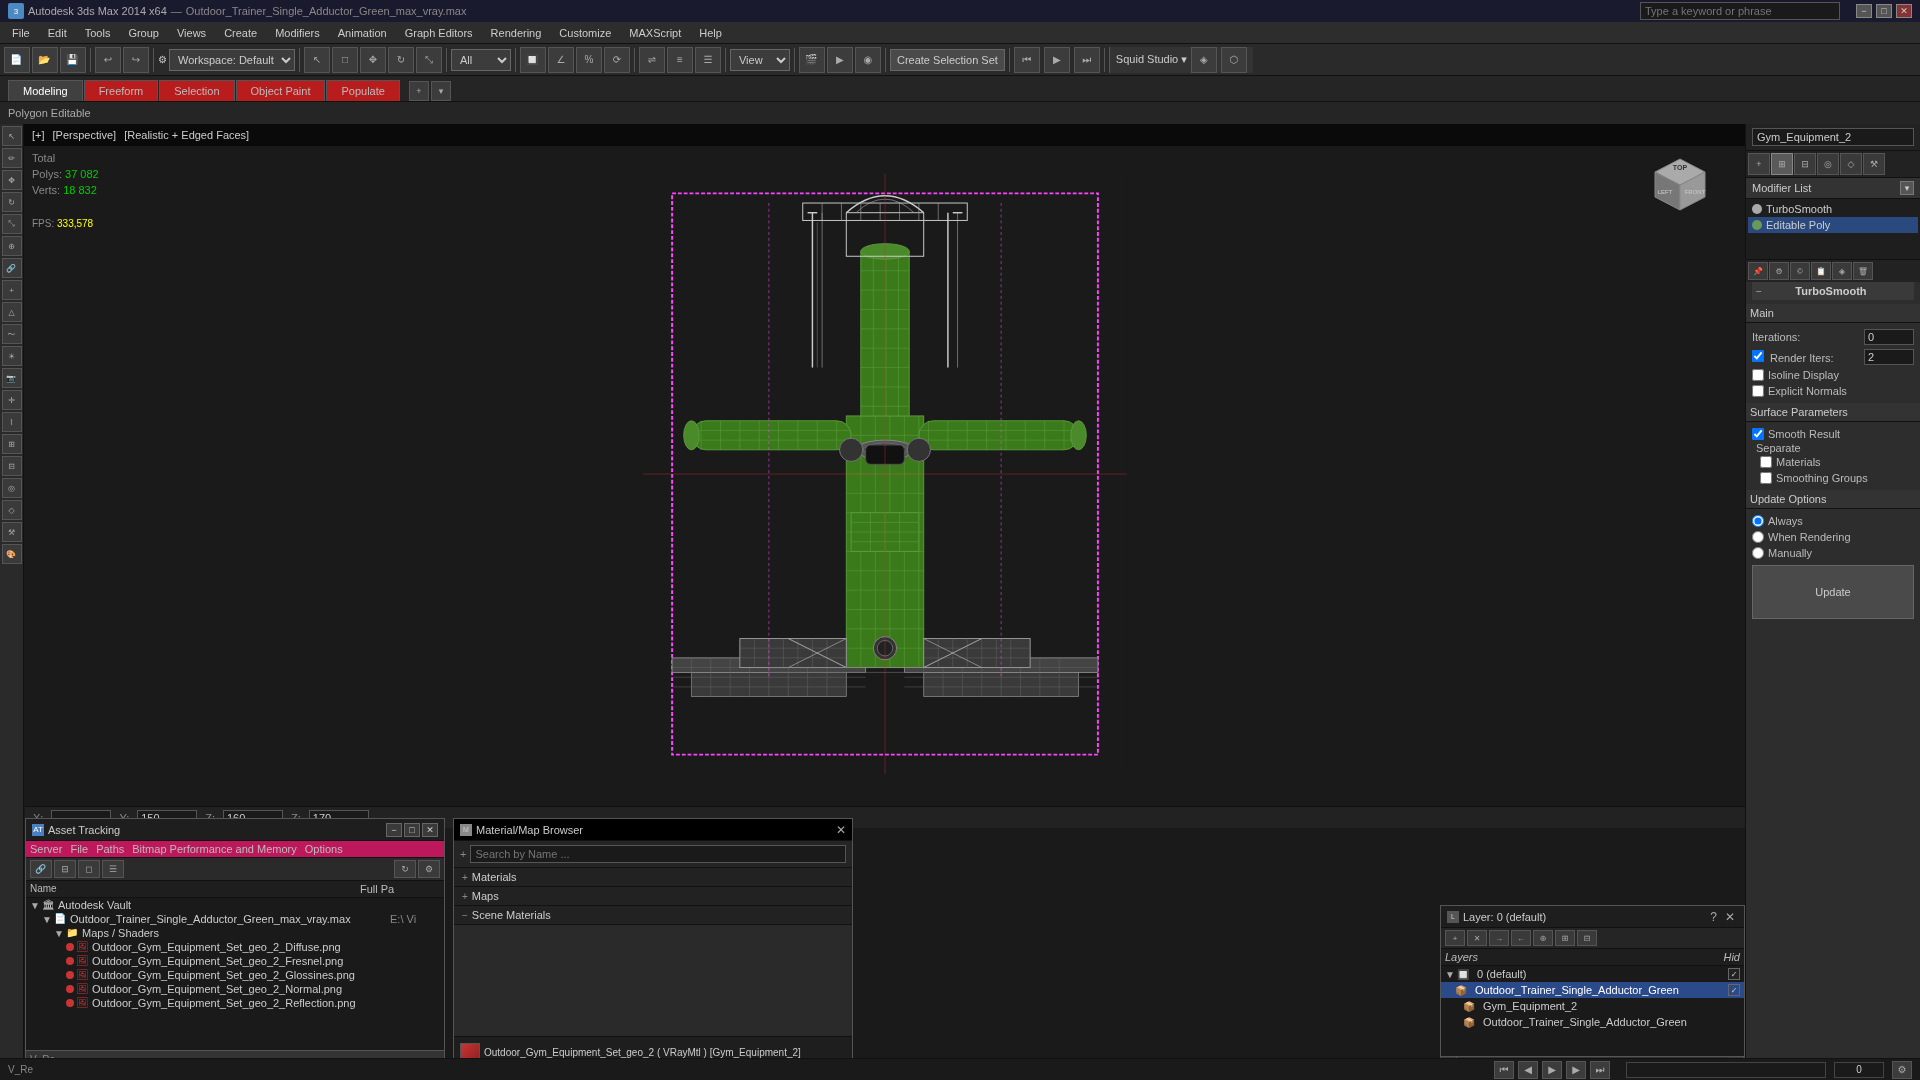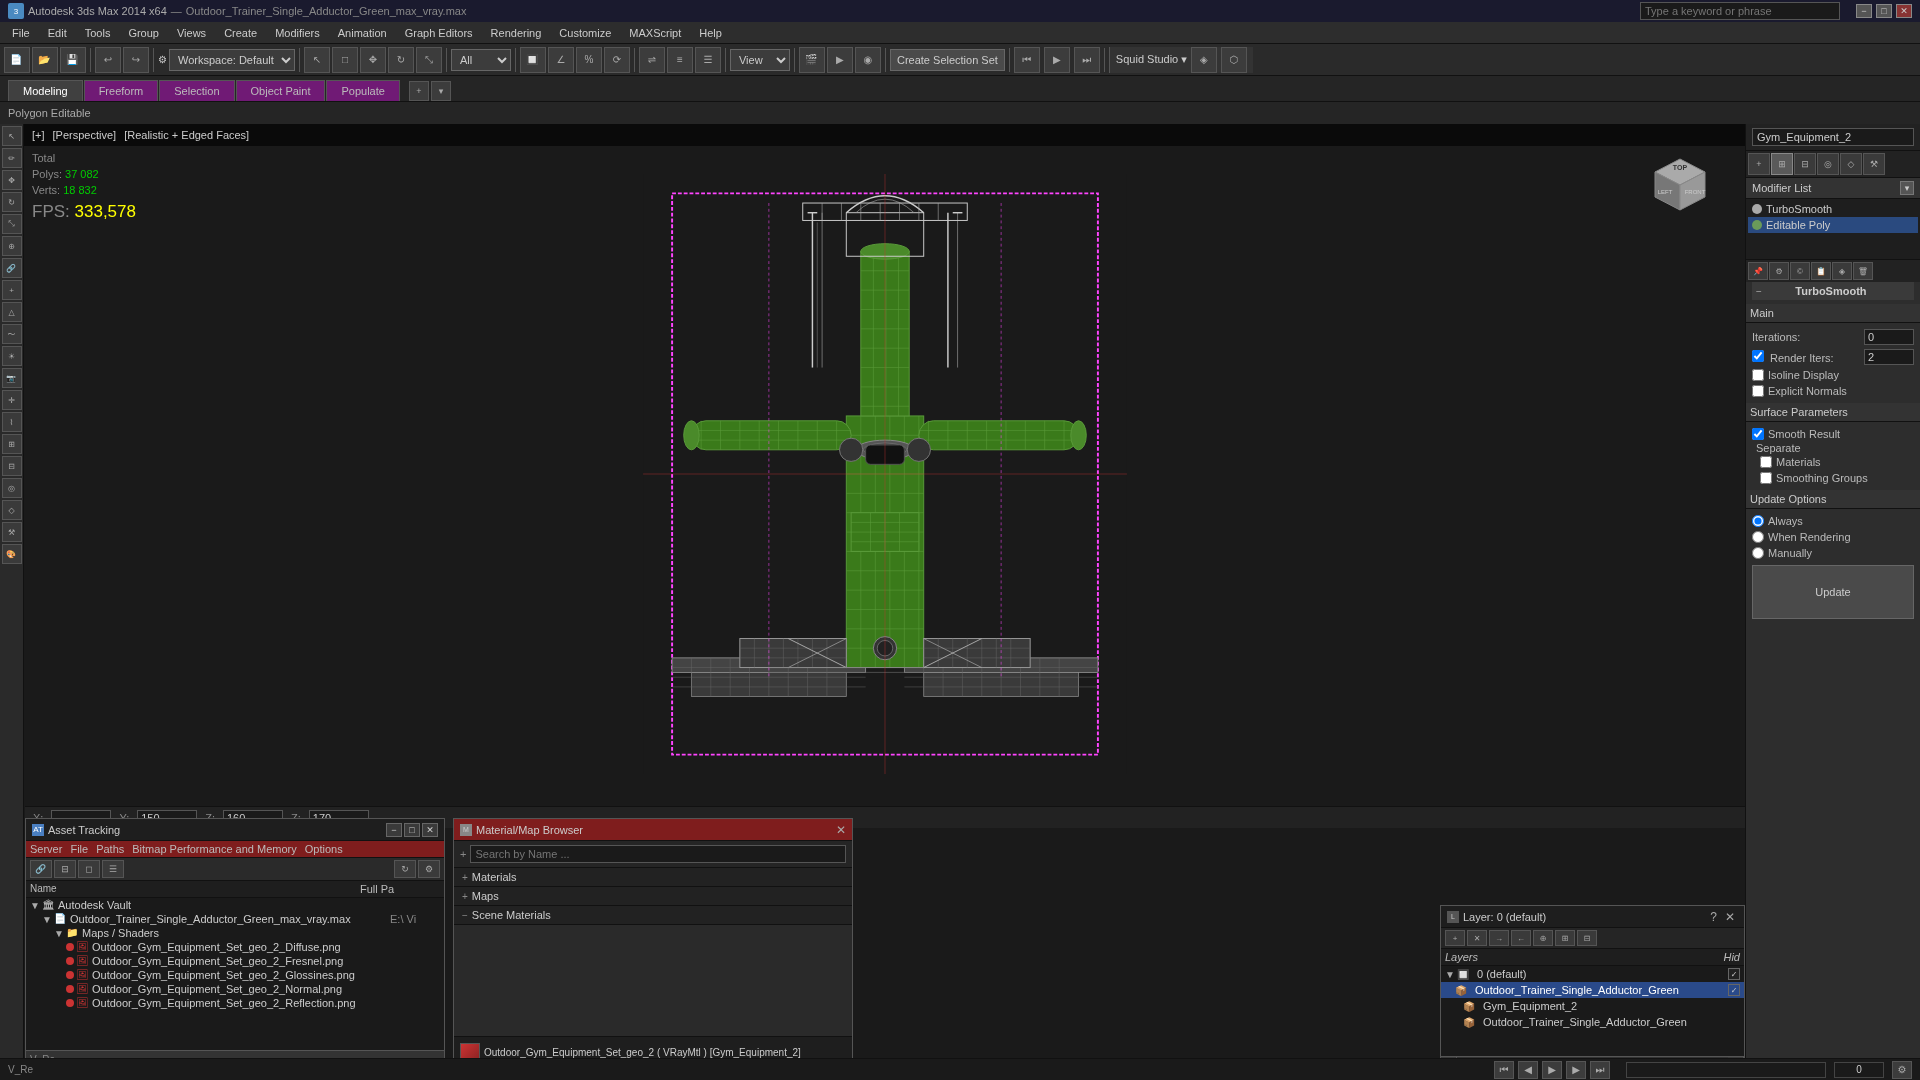--- a/index.html
+++ b/index.html
@@ -17,40 +17,40 @@
 
     
     #toolbar1 { height: 32px; background: #2a2a2a; display: flex; align-items: center; padding: 0 4px; gap: 2px; border-bottom: 1px solid #111; }
     .tb-btn { width: 26px; height: 26px; background: #3c3c3c; border: 1px solid #555; display: flex; align-items: center; justify-content: center; cursor: pointer; font-size: 10px; color: #aaa; }
     .tb-separator { width: 1px; height: 24px; background: #555; margin: 0 2px; }
     .tb-dropdown { height: 22px; background: #3c3c3c; border: 1px solid #666; color: #ccc; font-size: 11px; padding: 0 4px; min-width: 60px; }
     .create-sel-btn { height: 22px; background: #4a4a4a; border: 1px solid #666; color: #ccc; font-size: 11px; padding: 0 6px; cursor: pointer; }
 
     
     #mode-tabs { height: 26px; background: #252525; display: flex; align-items: flex-end; padding: 0 8px; gap: 1px; border-bottom: 1px solid #111; }
-    .mode-tab { padding: 4px 14px; background: #701a75; border: 1px solid #555; border-bottom: none; color: #bbb; font-size: 11px; cursor: pointer; }
+    .mode-tab { padding: 4px 14px; background: #b91c1c; border: 1px solid #555; border-bottom: none; color: #bbb; font-size: 11px; cursor: pointer; }
     .mode-tab.active { background: #404040; color: #fff; }
     #poly-label { padding: 2px 8px; background: #252525; color: #aaa; font-size: 11px; line-height: 18px; }
 
     
     #main-layout { display: flex; height: calc(1080px - 22px - 22px - 32px - 26px - 18px); }
 
     
     #left-sidebar { width: 24px; background: #2a2a2a; display: flex; flex-direction: column; align-items: center; padding: 2px 0; gap: 2px; border-right: 1px solid #111; }
     .sidebar-icon { width: 20px; height: 20px; background: #3a3a3a; border: 1px solid #555; display: flex; align-items: center; justify-content: center; font-size: 8px; color: #aaa; cursor: pointer; }
 
     
     #viewport-area { flex: 1; background: #1a1a1a; position: relative; overflow: hidden; }
     #viewport-header { position: absolute; top: 0; left: 0; right: 0; height: 22px; background: rgba(0,0,0,0.6); display: flex; align-items: center; padding: 0 8px; gap: 8px; z-index: 10; }
     .vp-label { color: #ccc; font-size: 11px; cursor: pointer; }
 
     
     #stats-overlay { position: absolute; top: 26px; left: 8px; z-index: 10; }
     .stat-row { color: #00cc00; font-size: 11px; line-height: 16px; }
-    .fps-row { color: #ffff00; font-size: 17px; margin-top: 4px; }
+    .fps-row { color: #ffff00; font-size: 10px; margin-top: 20px; }
 
     
     #right-panel { width: 175px; background: #2d2d2d; border-left: 1px solid #111; display: flex; flex-direction: column; }
     #right-panel-header { padding: 4px 6px; background: #222; border-bottom: 1px solid #111; }
     .panel-title-input { width: 100%; background: #1a1a1a; border: 1px solid #555; color: #ccc; font-size: 11px; padding: 2px 4px; }
     #modifier-list-header { padding: 3px 6px; background: #333; border-bottom: 1px solid #111; display: flex; align-items: center; justify-content: space-between; }
     .modifier-list-label { color: #ccc; font-size: 11px; }
     .modifier-dropdown-btn { width: 14px; height: 14px; background: #555; border: 1px solid #777; color: #ccc; font-size: 9px; display: flex; align-items: center; justify-content: center; cursor: pointer; }
     #modifier-stack { flex: 0 0 auto; background: #1e1e1e; min-height: 60px; padding: 2px; }
     .modifier-item { display: flex; align-items: center; padding: 2px 4px; gap: 4px; cursor: pointer; }
@@ -75,40 +75,40 @@
 
     
     #bottom-area { position: absolute; bottom: 12px; left: 25px; right: 175px; display: flex; gap: 0; height: 250px; z-index: 20; }
 
     
     #asset-tracking { width: 420px; background: #2a2a2a; border: 1px solid #555; border-bottom: none; display: flex; flex-direction: column; }
     #at-titlebar { height: 22px; background: #1e1e1e; display: flex; align-items: center; justify-content: space-between; padding: 0 6px; border-bottom: 1px solid #111; }
     #at-titlebar .at-title { color: #ccc; font-size: 11px; }
     #at-titlebar .at-controls { display: flex; gap: 2px; }
     .at-btn { width: 16px; height: 14px; background: #3a3a3a; border: 1px solid #666; color: #ccc; font-size: 9px; display: flex; align-items: center; justify-content: center; cursor: pointer; }
-    #at-menu { display: flex; padding: 2px 4px; gap: 8px; background: #7f1d1d; border-bottom: 1px solid #111; }
+    #at-menu { display: flex; padding: 2px 4px; gap: 8px; background: #be185d; border-bottom: 1px solid #111; }
     .at-menu-item { color: #bbb; font-size: 11px; cursor: pointer; }
     #at-toolbar { display: flex; padding: 2px 4px; gap: 2px; background: #2a2a2a; border-bottom: 1px solid #111; }
     .at-tb-btn { width: 22px; height: 18px; background: #3a3a3a; border: 1px solid #555; display: flex; align-items: center; justify-content: center; font-size: 9px; color: #aaa; cursor: pointer; }
     #at-columns { display: flex; padding: 2px 4px; background: #1e1e1e; border-bottom: 1px solid #111; }
     .at-col-name { flex: 1; color: #bbb; font-size: 10px; }
     .at-col-path { width: 80px; color: #bbb; font-size: 11px; }
     #at-content { flex: 1; overflow-y: auto; background: #1a1a1a; }
     .at-tree-row { display: flex; align-items: center; padding: 1px 4px; gap: 2px; cursor: pointer; }
     .at-expand { width: 10px; color: #aaa; font-size: 10px; }
     .at-icon { width: 12px; height: 12px; margin-right: 2px; font-size: 10px; }
     .at-name { color: #ccc; font-size: 11px; flex: 1; }
     .at-path { color: #888; font-size: 11px; width: 50px; overflow: hidden; }
     .at-status-red { width: 8px; height: 8px; border-radius: 50%; background: #cc3333; }
     #at-status-bar { height: 18px; background: #333; border-top: 1px solid #555; display: flex; align-items: center; padding: 0 4px; }
     .at-status-text { color: #888; font-size: 10px; }
 
     
     #material-browser { width: 400px; background: #2a2a2a; border: 1px solid #555; border-bottom: none; display: flex; flex-direction: column; margin-left: 8px; }
-    #mb-titlebar { height: 22px; background: #7f1d1d; display: flex; align-items: center; justify-content: space-between; padding: 0 6px; border-bottom: 1px solid #111; }
+    #mb-titlebar { height: 22px; background: #000000; display: flex; align-items: center; justify-content: space-between; padding: 0 6px; border-bottom: 1px solid #111; }
     .mb-title { color: #ccc; font-size: 11px; }
     .mb-close { color: #aaa; cursor: pointer; font-size: 12px; }
     #mb-search { padding: 4px 6px; background: #252525; border-bottom: 1px solid #111; display: flex; align-items: center; gap: 4px; }
     .mb-search-icon { color: #888; font-size: 11px; }
     .mb-search-input { flex: 1; background: #1a1a1a; border: 1px solid #555; color: #ccc; font-size: 11px; padding: 2px 4px; }
     #mb-content { flex: 1; overflow-y: auto; }
     .mb-section { padding: 3px 8px; background: #222; border-bottom: 1px solid #111; display: flex; align-items: center; gap: 4px; cursor: pointer; }
     .mb-section-icon { color: #888; font-size: 10px; }
     .mb-section-label { color: #ccc; font-size: 11px; }
     #mb-bottom { height: 32px; background: #1e1e1e; border-top: 1px solid #111; display: flex; align-items: center; padding: 0 6px; gap: 4px; }

